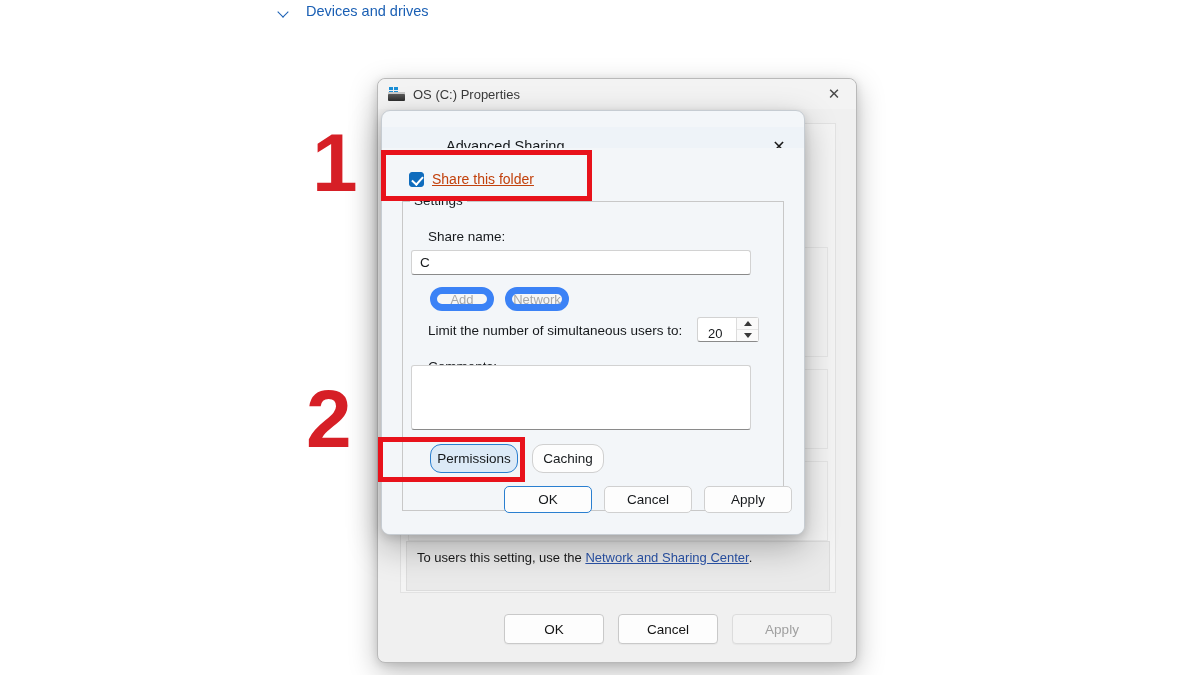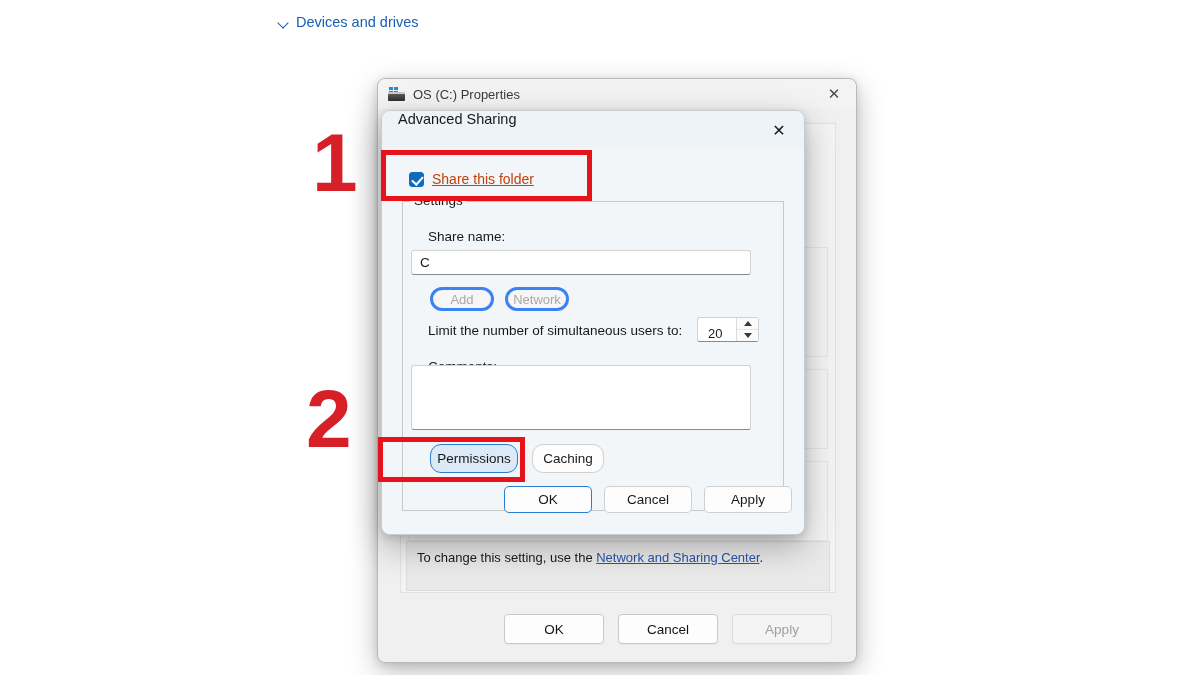--- a/index.html
+++ b/index.html
@@ -11,22 +11,22 @@
     overflow: hidden;
   }
   #root { position: relative; width: 1200px; height: 675px; background:#fff; }
 
   
   .explorer {
     position:absolute; left:270px; top:0; width:620px; height:100px;
     background:#ffffff;
   }
   .dd-header {
-    position:absolute; left:8px; top:14px;
-    display:flex; align-items:center; gap:6px;
+    position:absolute; left:8px; top:3px;
+    display:flex; align-items:center; gap:16px;
     font-size:14.5px; color:#1a5fb4;
   }
   .chev {
     width:12px; height:12px; display:inline-block; position:relative;
   }
   .chev:before{
     content:""; position:absolute; left:1px; top:3px;
     width:7px; height:7px;
     border-right:1.6px solid #1a5fb4; border-bottom:1.6px solid #1a5fb4;
     transform: rotate(45deg);
@@ -150,23 +150,23 @@
   
   .adv{
     position:absolute; left:381px; top:110px; width:424px; height:425px;
     background:#f3f6f9;
     border:1px solid #c6ccd2;
     border-radius:9px;
     box-shadow:0 12px 34px rgba(0,0,0,.28), 0 3px 10px rgba(0,0,0,.14);
     overflow:hidden;
   }
   .adv-title{
-    position:absolute; left:0; top:0; width:100%; height:37px;
+    position:absolute; left:0; top:16px; width:100%; height:37px;
     background:#eef3f8;
-    display:flex; align-items:flex-start;
+    display:flex; align-items:center;padding-left:48px;
   }
   .adv-title span.t{
     margin-left:16px; font-size:14.5px; color:#16191c;
   }
   .adv-close{
     position:absolute; right:6px; top:5px; width:38px; height:28px;
     display:flex; align-items:center; justify-content:center;
     font-size:16px; color:#1a1a1a;
   }
   .adv-body{
@@ -206,21 +206,21 @@
   .txtinput{
     position:absolute;
     background:#fff; border:1px solid #d2d2d2;
     border-bottom:1.6px solid #8a8a8a;
     border-radius:3px;
     font-size:13.5px; color:#16191c;
     display:flex; align-items:center; padding-left:8px;
   }
   .sbtn{
     position:absolute; height:24px; border-radius:12px;
-    background:#f6f6f6; border:3px solid #3b82f6;
+    background:#f6f6f6; border:7px solid #3b82f6;
     font-size:13px; color:#a8a8a8;
     display:flex; align-items:center; justify-content:center;
   }
   .spin{
     position:absolute; width:62px; height:25px;
     background:#fff; border:1px solid #d2d2d2;
     border-bottom:1.6px solid #8a8a8a; border-radius:3px;
     display:flex; align-items:flex-end;
   }
   .spin .val{ font-size:13px; color:#16191c; padding-left:10px; }
@@ -297,21 +297,21 @@
       <span>OS (C:) Properties</span>
       <span class="props-close">✕</span>
     </div>
 
     <div class="props-panel-a"></div>
     <div class="props-panel-b"></div>
     <div class="props-panel-c"></div>
     <div class="props-panel-d"></div>
 
     <div class="props-note">
-      <span>To change this setting, use the </span><a href="#">Network and Sharing Center</a><span>.</span>
+      <span>To users this setting, use the </span><a href="#">Network and Sharing Center</a><span>.</span>
     </div>
 
     <div class="props-foot">
       <div class="btnrow">
         <div class="cbtn">OK</div>
         <div class="cbtn">Cancel</div>
         <div class="cbtn disabled">Apply</div>
       </div>
     </div>
   </div>

